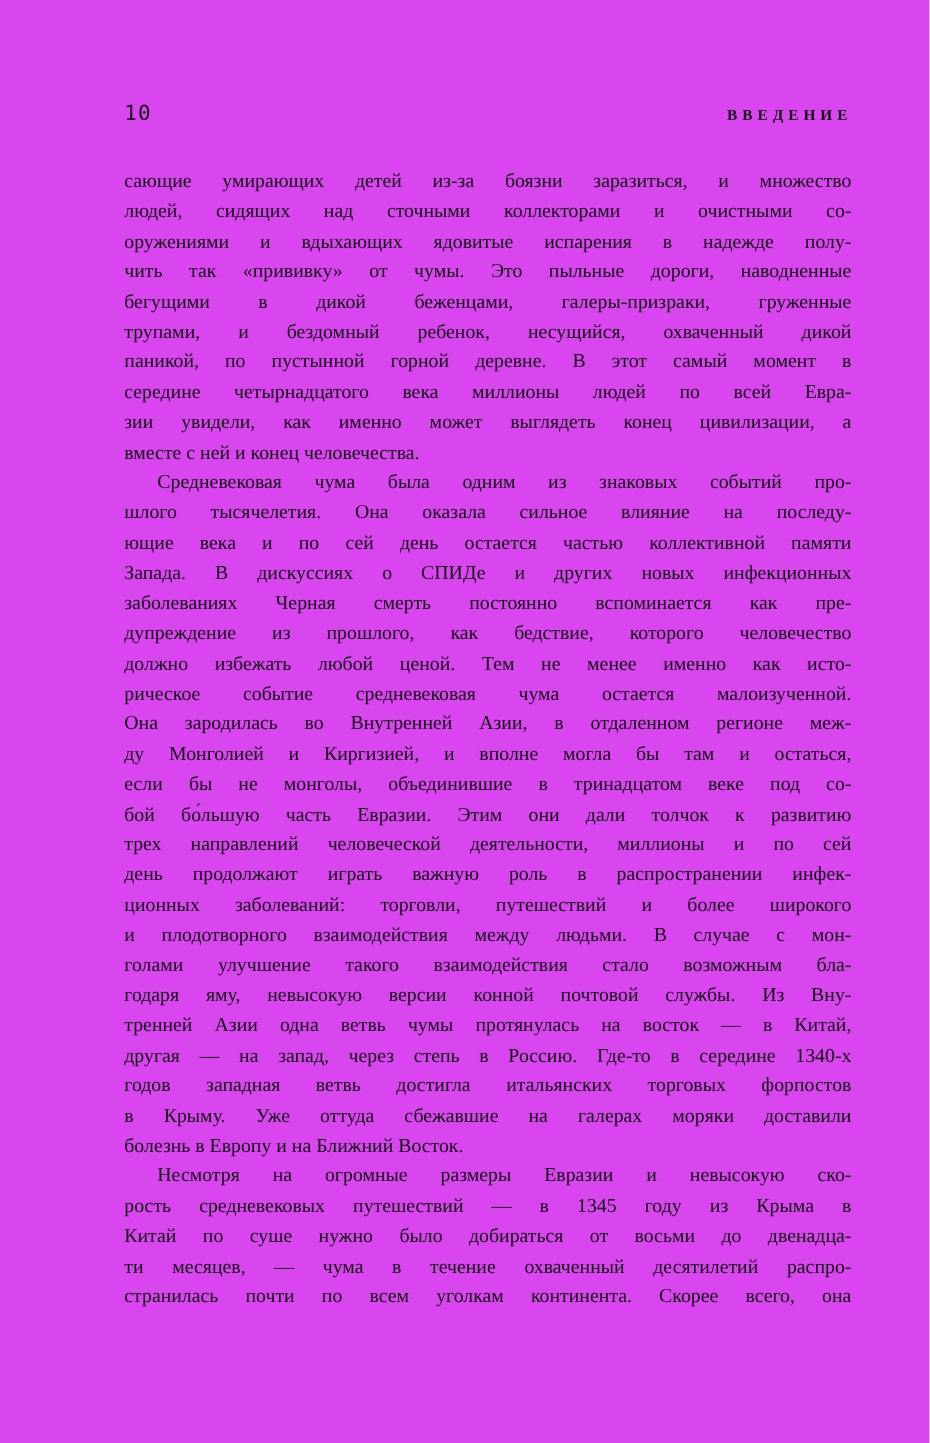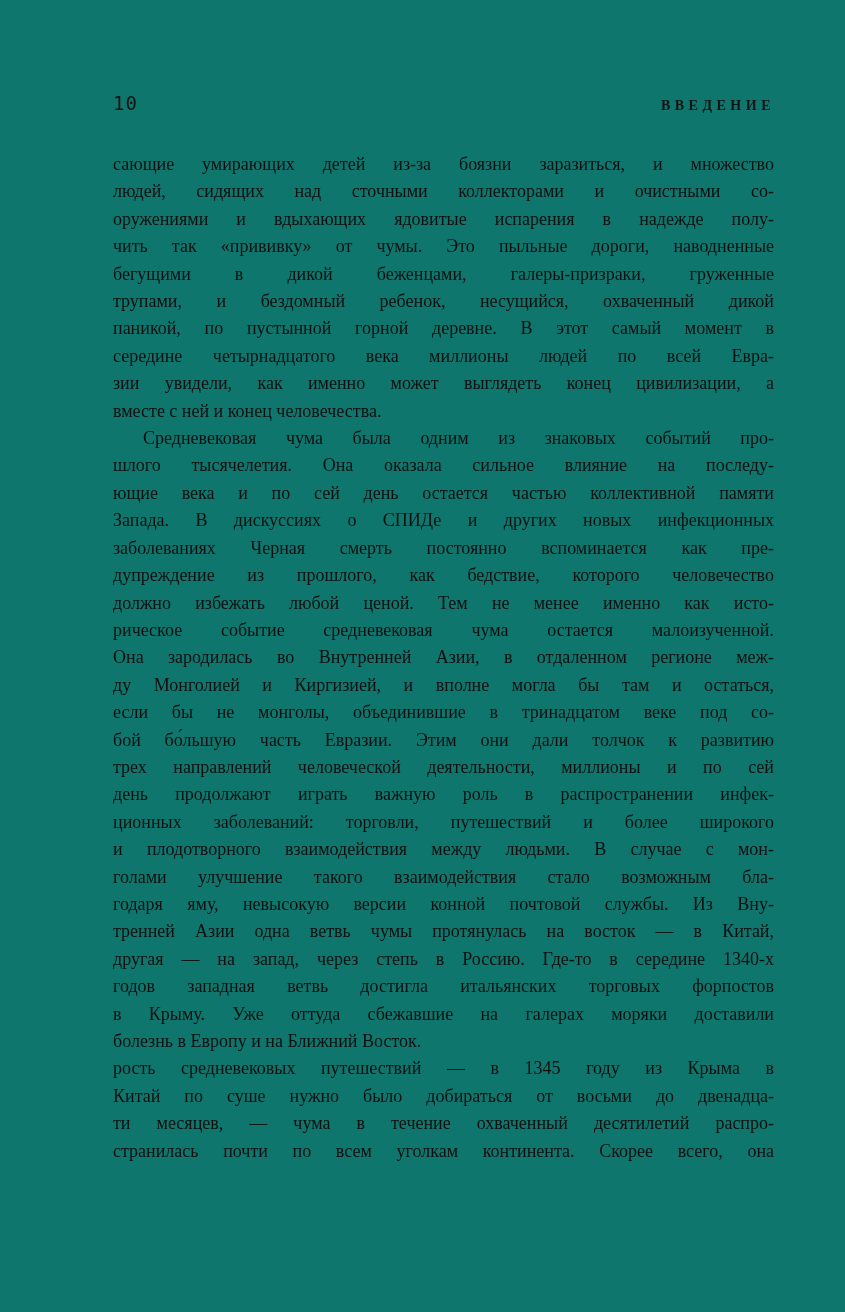--- a/index.html
+++ b/index.html
@@ -4,21 +4,21 @@
 <style>
   html, body {
     margin: 0;
     padding: 0;
     background: #ffffff;
   }
   .page {
     position: relative;
     width: 845px;
     height: 1312px;
-    background: #0f766e;
+    background: #d946ef;
     overflow: hidden;
     color: #121212;
   }
   .page-header {
     position: absolute;
     top: 92px;
     left: 113px;
     width: 662px;
     display: flex;
     justify-content: space-between;
@@ -102,20 +102,21 @@
         <div class="line">и плодотворного взаимодействия между людьми. В случае с мон-</div>
         <div class="line">голами улучшение такого взаимодействия стало возможным бла-</div>
         <div class="line">годаря яму, невысокую версии конной почтовой службы. Из Вну-</div>
         <div class="line">тренней Азии одна ветвь чумы протянулась на восток — в Китай,</div>
         <div class="line">другая — на запад, через степь в Россию. Где-то в середине 1340-х</div>
         <div class="line">годов западная ветвь достигла итальянских торговых форпостов</div>
         <div class="line">в Крыму. Уже оттуда сбежавшие на галерах моряки доставили</div>
         <div class="line para-end">болезнь в Европу и на Ближний Восток.</div>
       </div>
       <div class="paragraph">
+        <div class="line first-indent">Несмотря на огромные размеры Евразии и невысокую ско-</div>
         <div class="line">рость средневековых путешествий — в 1345 году из Крыма в</div>
         <div class="line">Китай по суше нужно было добираться от восьми до двенадца-</div>
         <div class="line">ти месяцев, — чума в течение охваченный десятилетий распро-</div>
         <div class="line">странилась почти по всем уголкам континента. Скорее всего, она</div>
       </div>
     </div>
 
 </div>
 
 </body></html>

